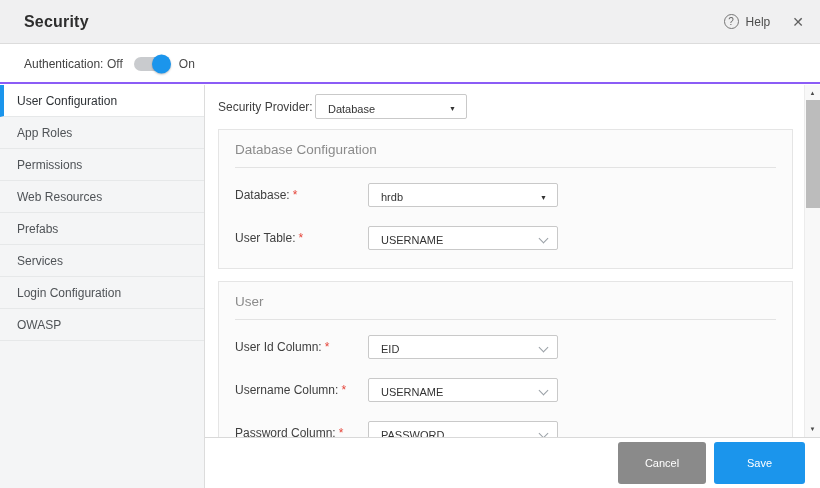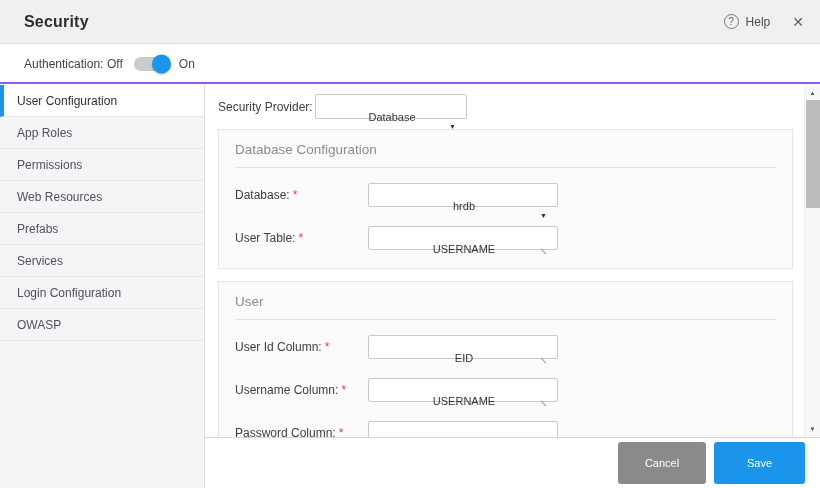--- a/index.html
+++ b/index.html
@@ -36,22 +36,22 @@
               color:#4f5357; border-bottom:1px solid #e6e8e9; cursor:pointer; }
   .nav-item.active { background:#fff; border-left:4px solid var(--accent); padding-left:13px;
                      color:#2e3236; }
 
   
   .viewport { position:absolute; left:206px; top:85px; width:614px; height:352px; background:#fff;
               overflow:hidden; }
   .provider-row { display:flex; align-items:center; margin:9px 0 0 12px; }
   .p-label { width:97px; font-size:12px; color:#3f3f3f; }
   .select { height:25px; border:1px solid #c9c9c9; border-radius:2px; background:#fff;
-            display:flex; align-items:center; padding:16px 10px 0 12px; font-size:11px; color:#333;
-            cursor:pointer;flex-direction:column; }
+            display:flex; align-items:center; padding:4px 10px 0 12px; font-size:11px; color:#333;
+            cursor:pointer; }
   .select.provider { width:152px; }
   .select.field { width:190px; height:24px; }
   .tri { margin-left:auto; font-size:7px; color:#333; padding-left:8px; }
   .chev { margin-left:auto; width:7px; height:7px; border-right:1.5px solid #9aa0a6;
           border-bottom:1.5px solid #9aa0a6; transform:rotate(45deg); margin-top:-4px; }
 
   .card { margin:10px 12px 12px; width:575px; background:#fbfbfb; border:1px solid #e5e5e5; }
   .card h2 { margin:0 16px; padding:12px 0 10px; font-size:13.5px; font-weight:400; color:#8b8b8b;
              border-bottom:1px solid #e3e3e3; }
   .fields { padding:15px 16px 18px; display:flex; flex-direction:column; gap:19px; }

